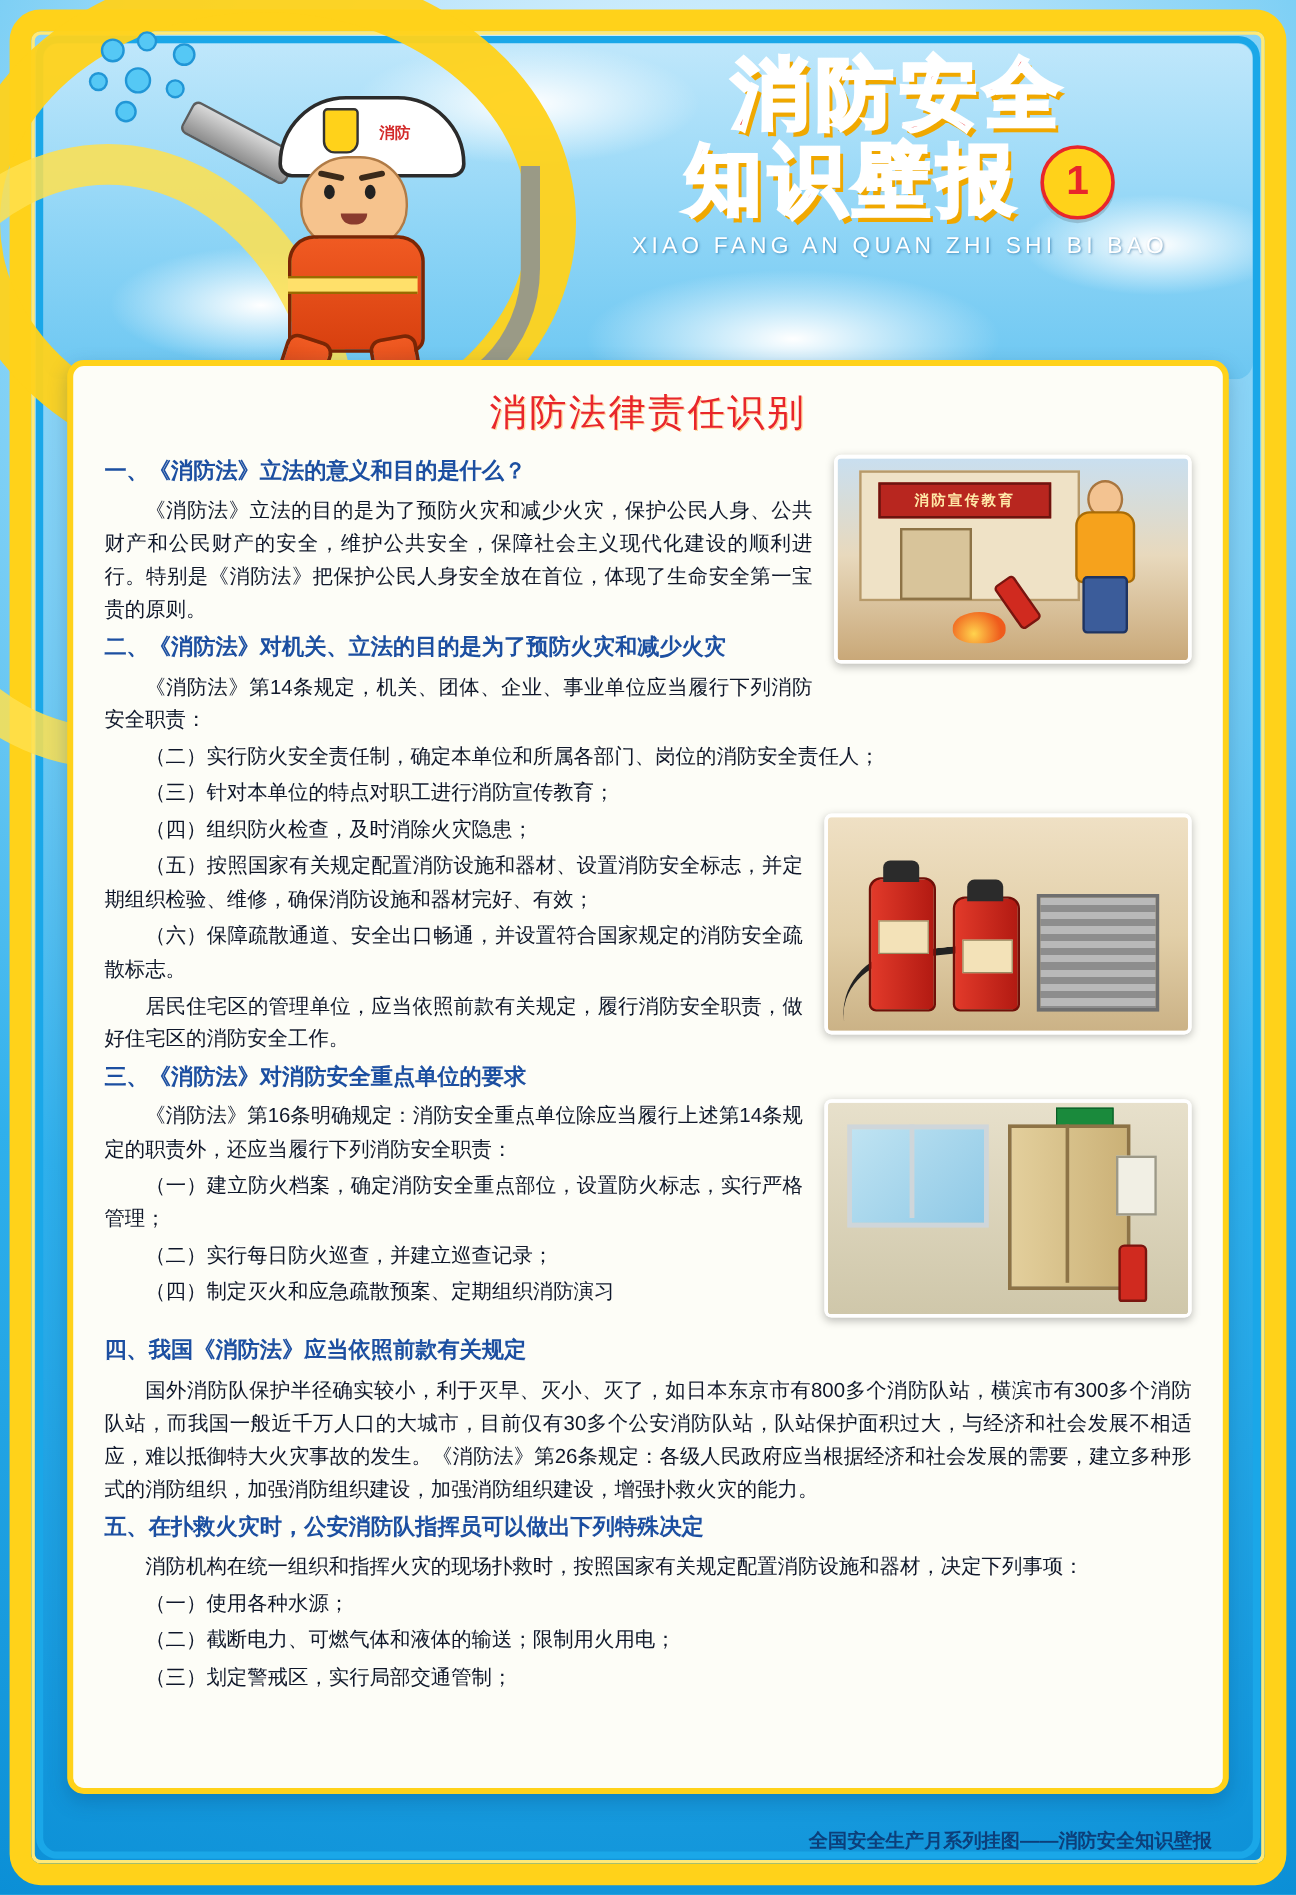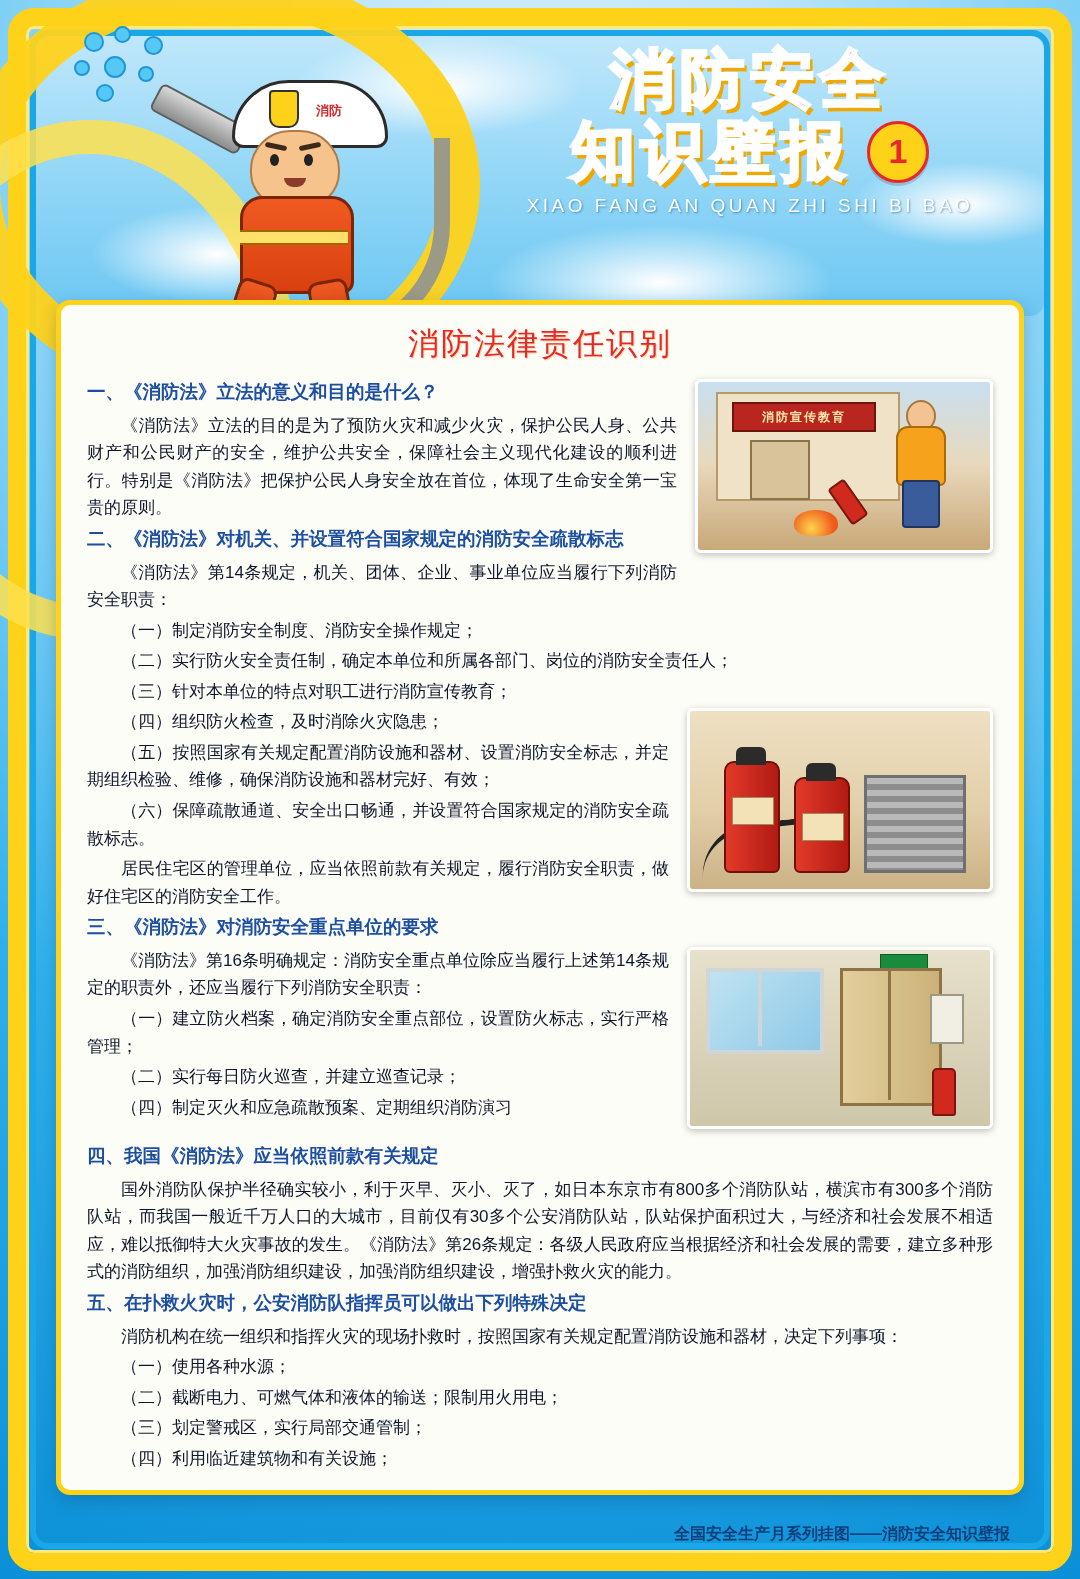--- a/index.html
+++ b/index.html
@@ -240,23 +240,22 @@
           <div class="p-body"></div>
           <div class="p-legs"></div>
       </div>
       <div class="fire"></div>
       <div class="ext-sm"></div>
     </div>
 
     <h3 class="head">一、《消防法》立法的意义和目的是什么？</h3>
     <p class="body-text indent">《消防法》立法的目的是为了预防火灾和减少火灾，保护公民人身、公共财产和公民财产的安全，维护公共安全，保障社会主义现代化建设的顺利进行。特别是《消防法》把保护公民人身安全放在首位，体现了生命安全第一宝贵的原则。</p>
 
-    <h3 class="head">二、《消防法》对机关、并设置符合国家规定的消防安全疏散标志</h3>
+    <h3 class="head">二、《消防法》对机关、立法的目的是为了预防火灾和减少火灾</h3>
     <p class="body-text indent">《消防法》第14条规定，机关、团体、企业、事业单位应当履行下列消防安全职责：</p>
-    <p class="body-text indent">（一）制定消防安全制度、消防安全操作规定；</p>
     <p class="body-text indent">（二）实行防火安全责任制，确定本单位和所属各部门、岗位的消防安全责任人；</p>
     <p class="body-text indent">（三）针对本单位的特点对职工进行消防宣传教育；</p>
 
     <div class="ph ph2">
       <div class="vent"></div>
       <div class="hose2"></div>
       <div class="ext ext1">
         <div class="cap"></div>
           <div class="label"></div>
       </div>
@@ -291,18 +290,17 @@
     <div class="clear"></div>
 
     <h3 class="head">四、我国《消防法》应当依照前款有关规定</h3>
     <p class="body-text indent">国外消防队保护半径确实较小，利于灭早、灭小、灭了，如日本东京市有800多个消防队站，横滨市有300多个消防队站，而我国一般近千万人口的大城市，目前仅有30多个公安消防队站，队站保护面积过大，与经济和社会发展不相适应，难以抵御特大火灾事故的发生。《消防法》第26条规定：各级人民政府应当根据经济和社会发展的需要，建立多种形式的消防组织，加强消防组织建设，加强消防组织建设，增强扑救火灾的能力。</p>
 
     <h3 class="head">五、在扑救火灾时，公安消防队指挥员可以做出下列特殊决定</h3>
     <p class="body-text indent">消防机构在统一组织和指挥火灾的现场扑救时，按照国家有关规定配置消防设施和器材，决定下列事项：</p>
     <p class="body-text indent">（一）使用各种水源；</p>
     <p class="body-text indent">（二）截断电力、可燃气体和液体的输送；限制用火用电；</p>
     <p class="body-text indent">（三）划定警戒区，实行局部交通管制；</p>
-    <p class="body-text indent">（四）利用临近建筑物和有关设施；</p>
 
   </div>
 
   <div class="footer">全国安全生产月系列挂图——消防安全知识壁报</div>
 </div>
 
 </body></html>

